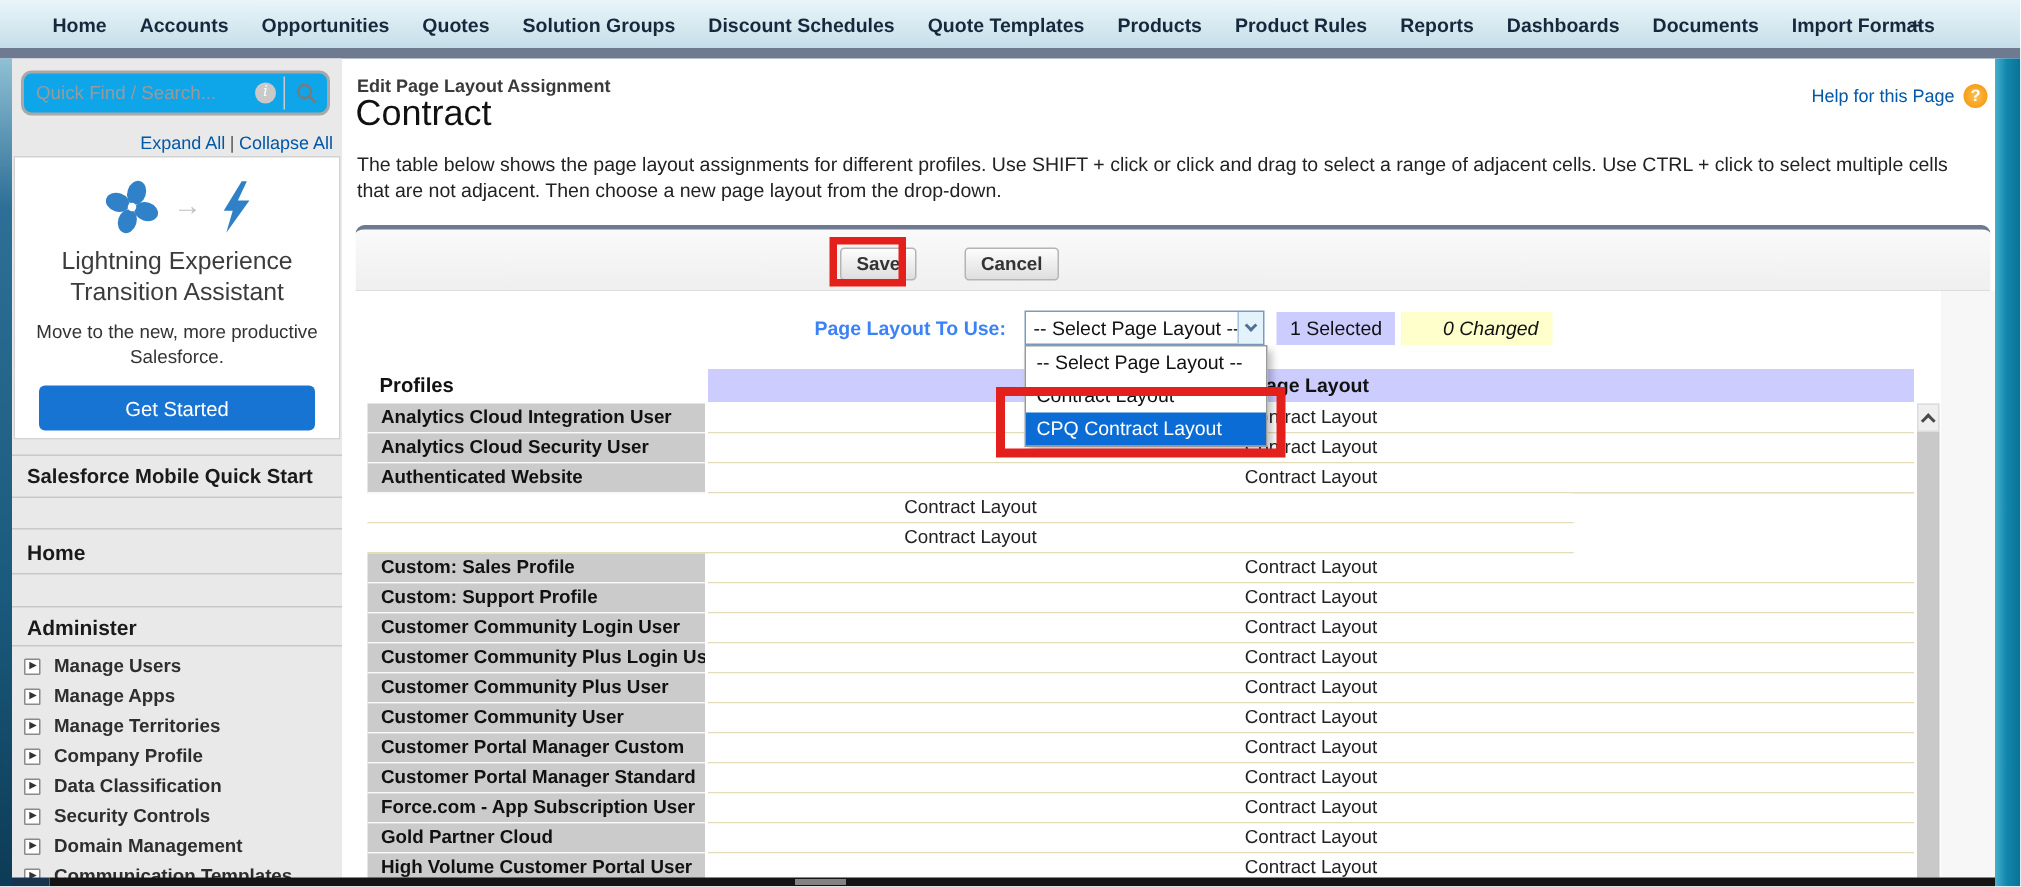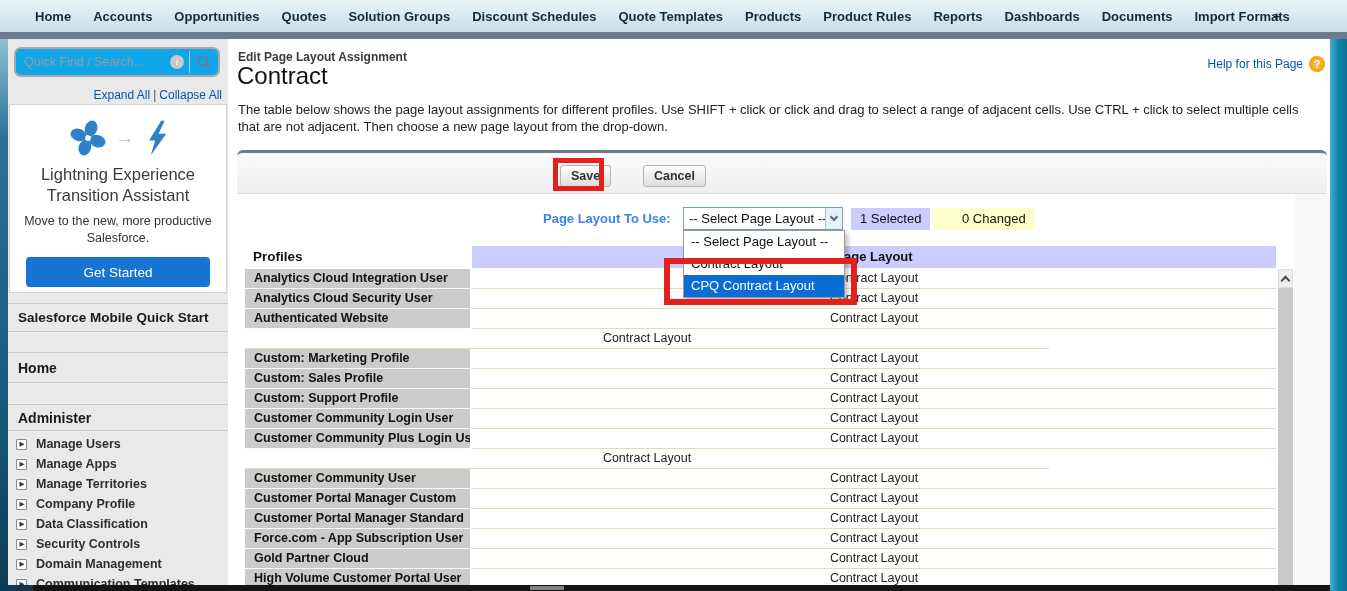--- a/index.html
+++ b/index.html
@@ -94,21 +94,21 @@
   .sel-label{position:absolute;left:543px;top:211px;font-size:13px;font-weight:bold;color:#3b82f6;white-space:nowrap;}
   .selbox{position:absolute;left:683px;top:207px;width:160px;height:23px;background:#fff;
     border:1px solid #7b9bbd;display:flex;align-items:center;cursor:pointer;}
   .selbox .val{flex:1;font-size:13px;color:#111;padding-left:5px;white-space:nowrap;overflow:hidden;}
   .selbox .chevbtn{width:17px;height:21px;background:#e4f2fc;border-left:1px solid #a8c4dc;
     display:flex;align-items:center;justify-content:center;}
   .chev-down{width:6px;height:6px;border-right:2px solid #4f6f93;border-bottom:2px solid #4f6f93;
     transform:rotate(45deg);margin-top:-3px;}
   .badge{position:absolute;top:208px;height:22px;line-height:22px;padding:0 9px;font-size:13px;color:#111;white-space:nowrap;}
   .badge-sel{left:851px;background:var(--selected-badge-bg);}
-  .badge-chg{left:934px;background:var(--changed-badge-bg);padding-left:28px;}
+  .badge-chg{left:934px;background:var(--changed-badge-bg);font-style:italic;padding-left:28px;}
 
   
   .droplist{position:absolute;left:683px;top:230px;width:162px;background:#fff;
     border:1px solid #999;box-shadow:3px 3px 5px rgba(0,0,0,.25);z-index:50;}
   .opt{height:22px;line-height:22px;font-size:13px;color:#111;padding-left:7px;white-space:nowrap;cursor:pointer;}
   .opt.hl{background:var(--option-highlight);color:#fff;}
 
   
   .profiles-h{position:absolute;left:253px;top:246px;height:22px;line-height:22px;
     font-size:13.5px;font-weight:bold;color:#111;}
@@ -331,21 +331,20 @@
       <div class="trow">
         <div class="pcell">Authenticated Website</div>
         <div class="vcell">Contract Layout</div>
       </div>
 
       <div class="trow">
         <div class="vcell">Contract Layout</div>
       </div>
 
       <div class="trow">
-        <div class="pcell">Custom: Marketing Profile</div>
         <div class="vcell">Contract Layout</div>
       </div>
 
       <div class="trow">
         <div class="pcell">Custom: Sales Profile</div>
         <div class="vcell">Contract Layout</div>
       </div>
 
       <div class="trow">
         <div class="pcell">Custom: Support Profile</div>
@@ -356,20 +355,21 @@
         <div class="pcell">Customer Community Login User</div>
         <div class="vcell">Contract Layout</div>
       </div>
 
       <div class="trow">
         <div class="pcell">Customer Community Plus Login User</div>
         <div class="vcell">Contract Layout</div>
       </div>
 
       <div class="trow">
+        <div class="pcell">Customer Community Plus User</div>
         <div class="vcell">Contract Layout</div>
       </div>
 
       <div class="trow">
         <div class="pcell">Customer Community User</div>
         <div class="vcell">Contract Layout</div>
       </div>
 
       <div class="trow">
         <div class="pcell">Customer Portal Manager Custom</div>

